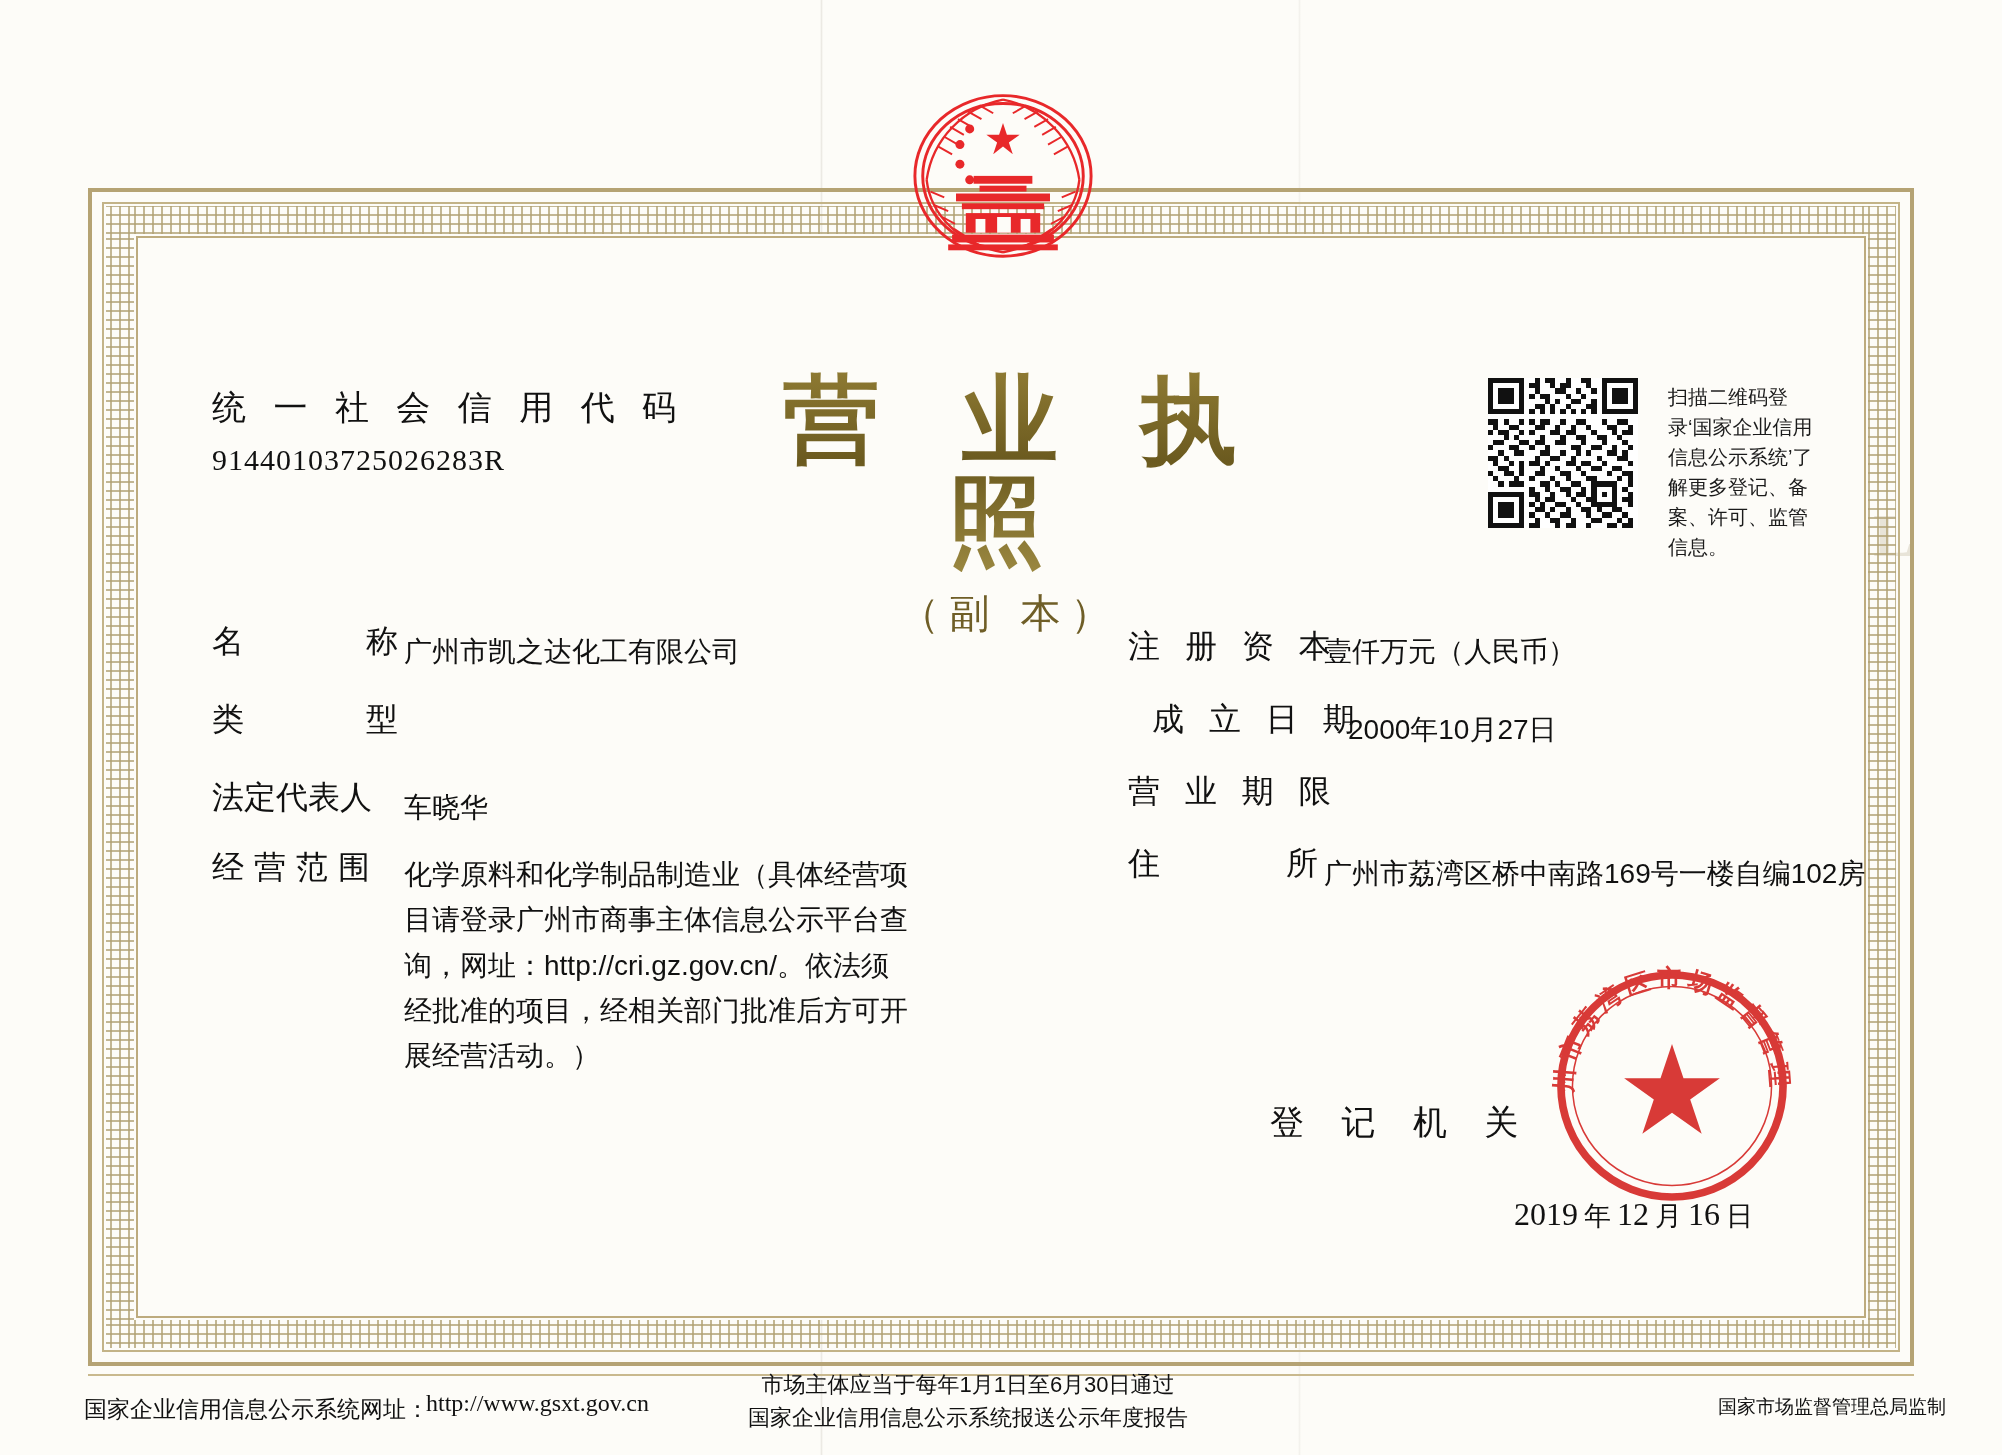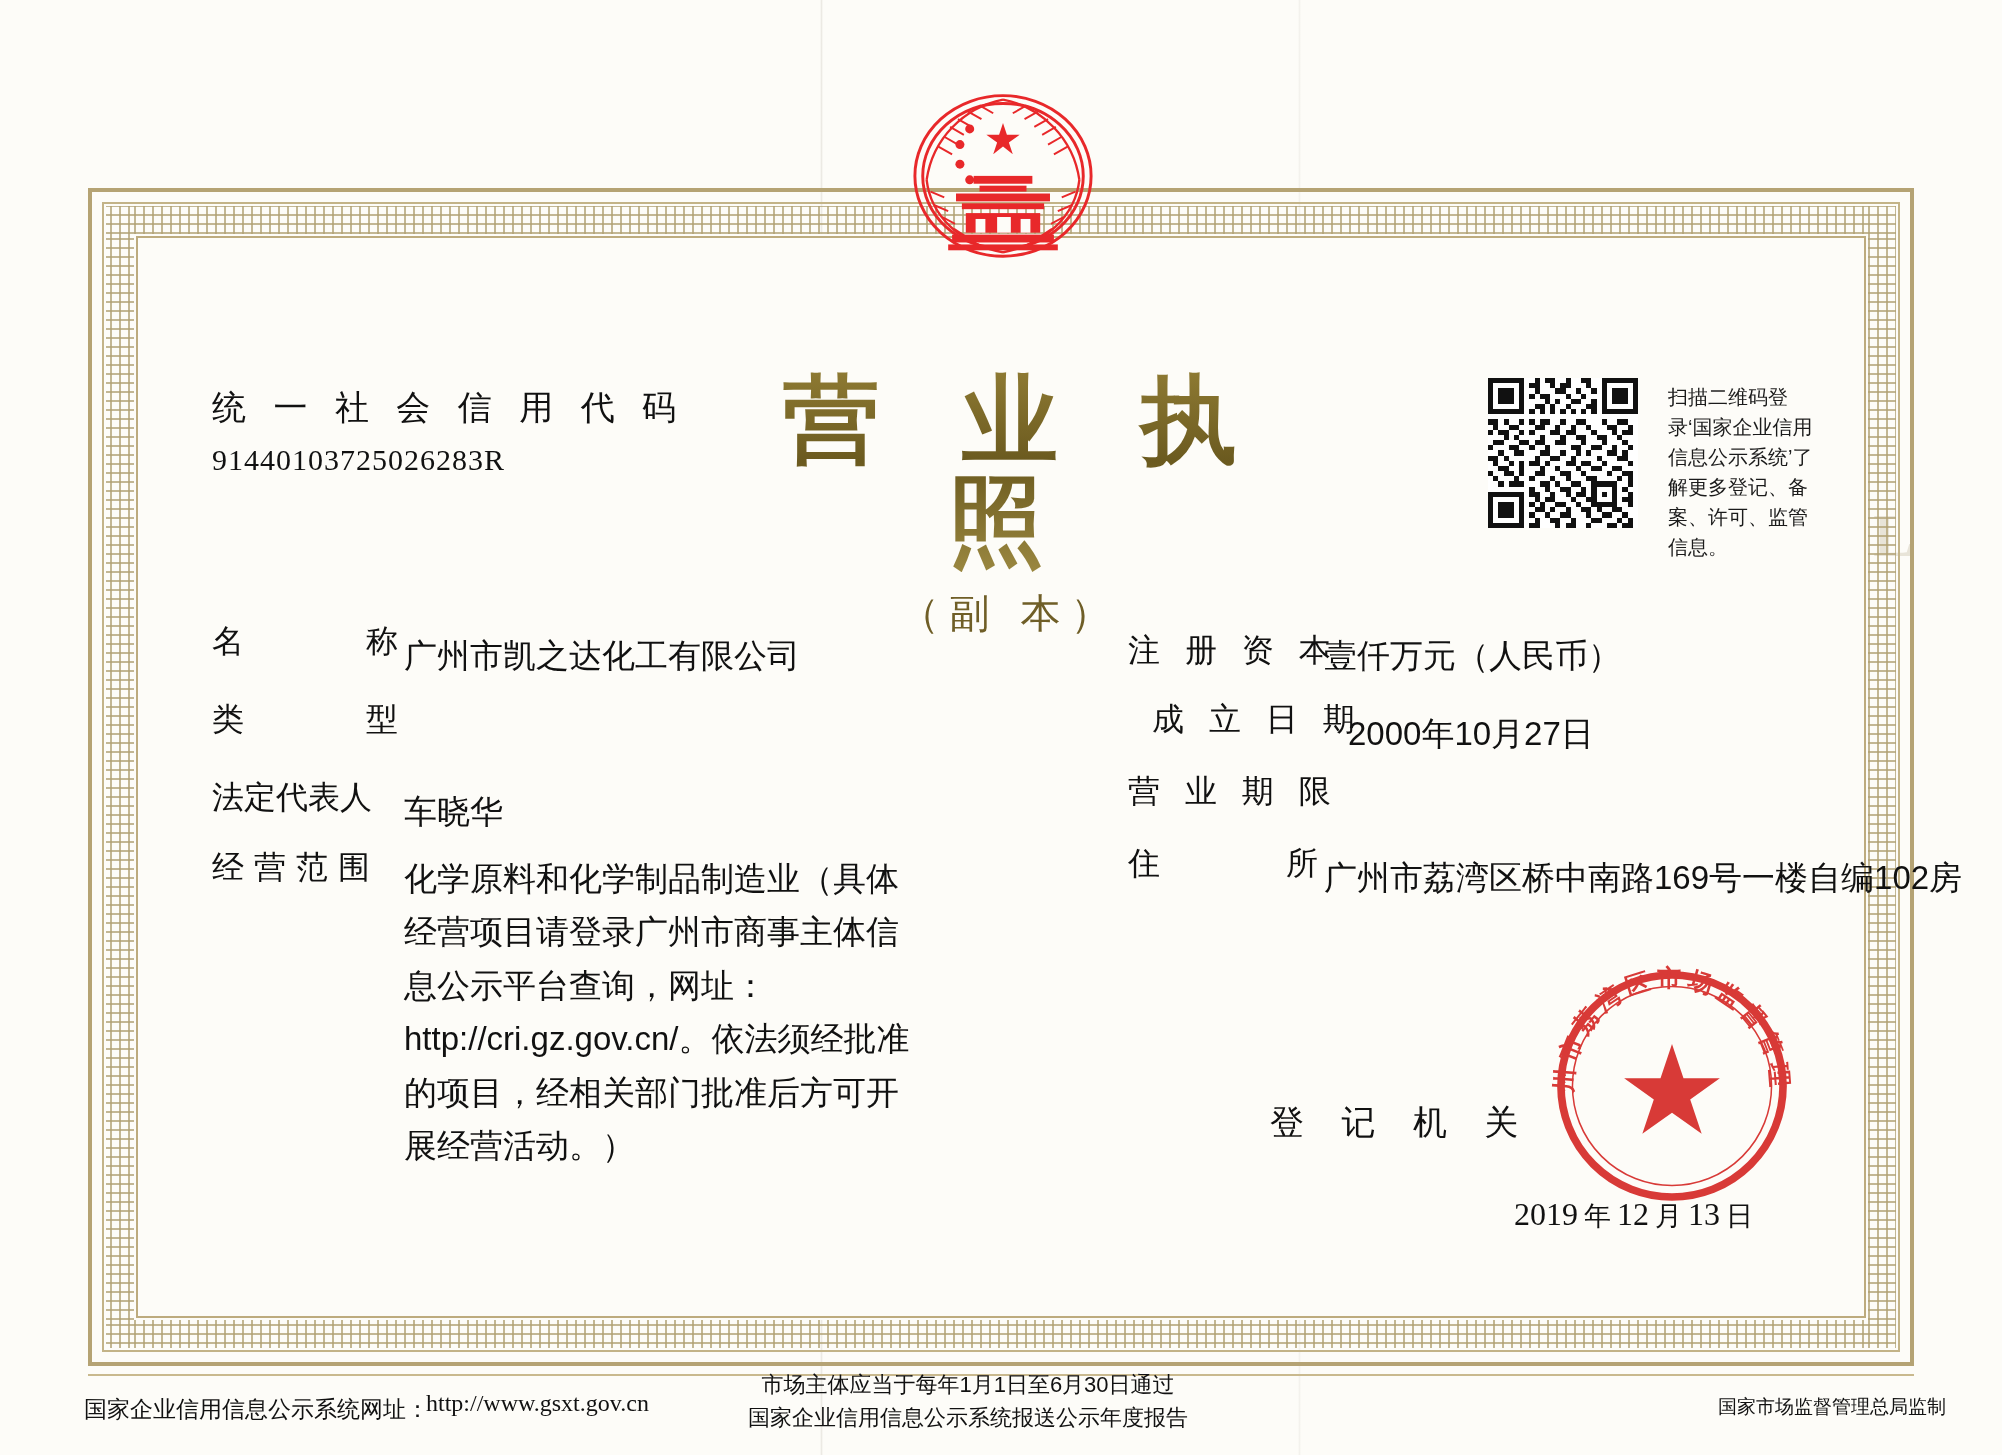--- a/index.html
+++ b/index.html
@@ -201,21 +201,21 @@
   }
   .f-label {
     font-family: "Liberation Sans", sans-serif;
     font-size: 32px;
     color: #111;
     white-space: nowrap;
     flex: 0 0 auto;
   }
   .f-value {
     font-family: "Liberation Sans", sans-serif;
-    font-size: 33px;
+    font-size: 28px;
     color: #111;
     line-height: 1.62;
   }
 
   
   #f-name      { left: 212px; top: 620px; }
   #f-type      { left: 212px; top: 698px; }
   #f-legal     { left: 212px; top: 776px; }
   #f-scope     { left: 212px; top: 846px; width: 700px; }
 
@@ -694,21 +694,21 @@
         <textPath href="#sealArcText" startOffset="50%" text-anchor="middle">广州市荔湾区市场监督管理局</textPath>
       </text>
     </svg>
   </div>
 
   <div id="date-row">
     <span class="num">2019</span>
     <span class="cn">年</span>
     <span class="num">12</span>
     <span class="cn">月</span>
-    <span class="num">13</span>
+    <span class="num">16</span>
     <span class="cn">日</span>
   </div>
 
   <div id="footer-line"></div>
   <div id="footer-left">国家企业信用信息公示系统网址：</div>
   <div id="footer-url">http://www.gsxt.gov.cn</div>
   <div id="footer-center">
     <div>市场主体应当于每年1月1日至6月30日通过</div>
     <div>国家企业信用信息公示系统报送公示年度报告</div>
   </div>

